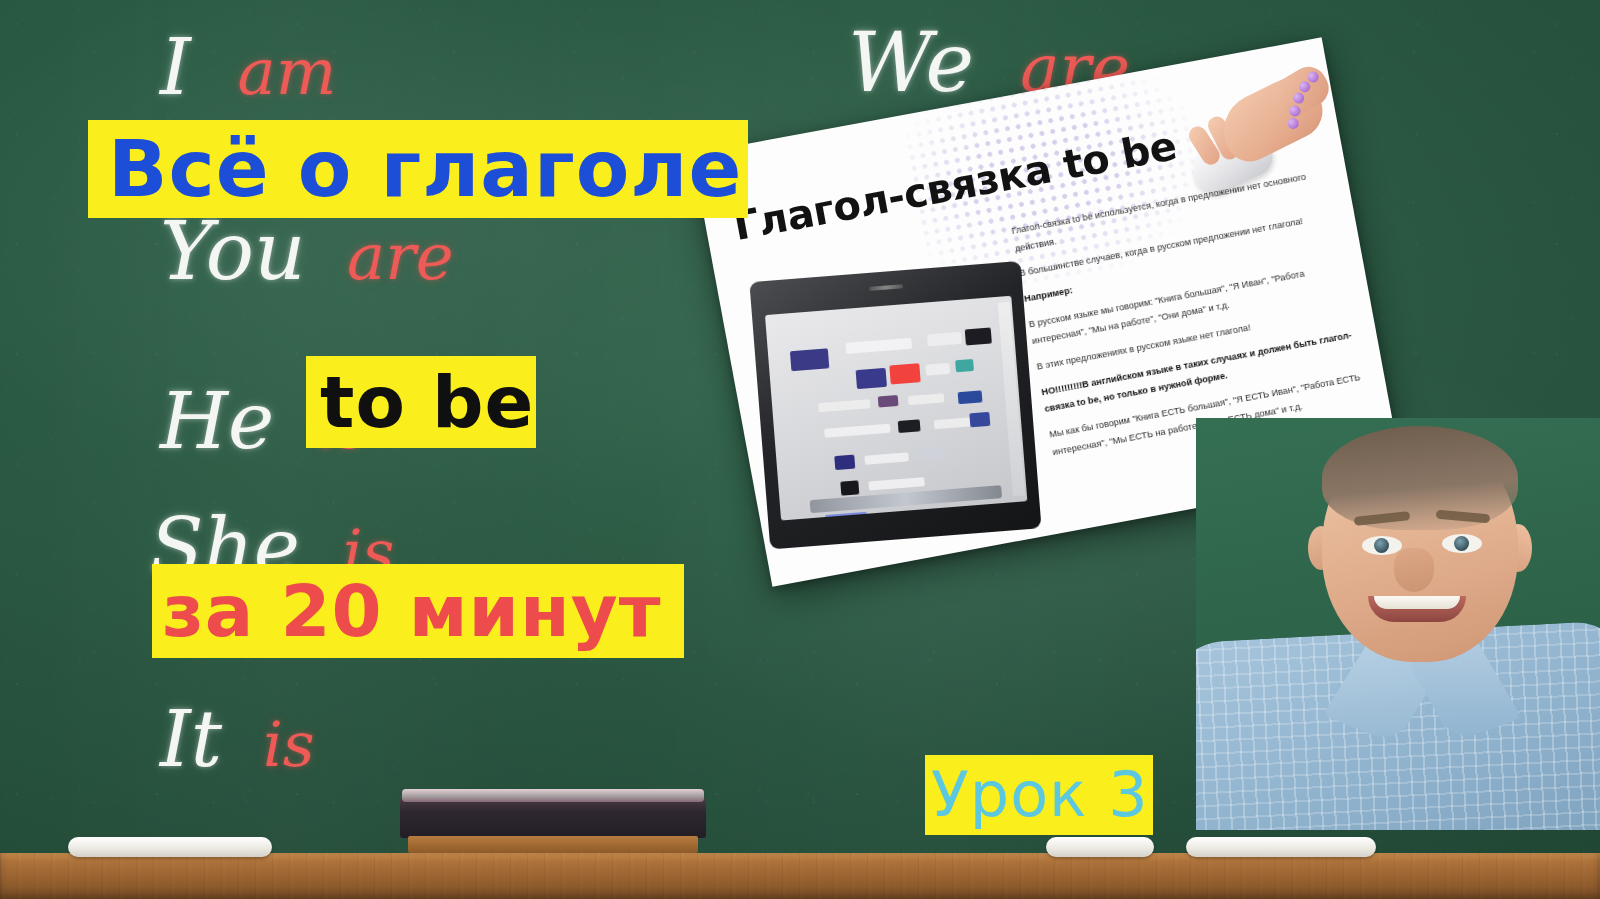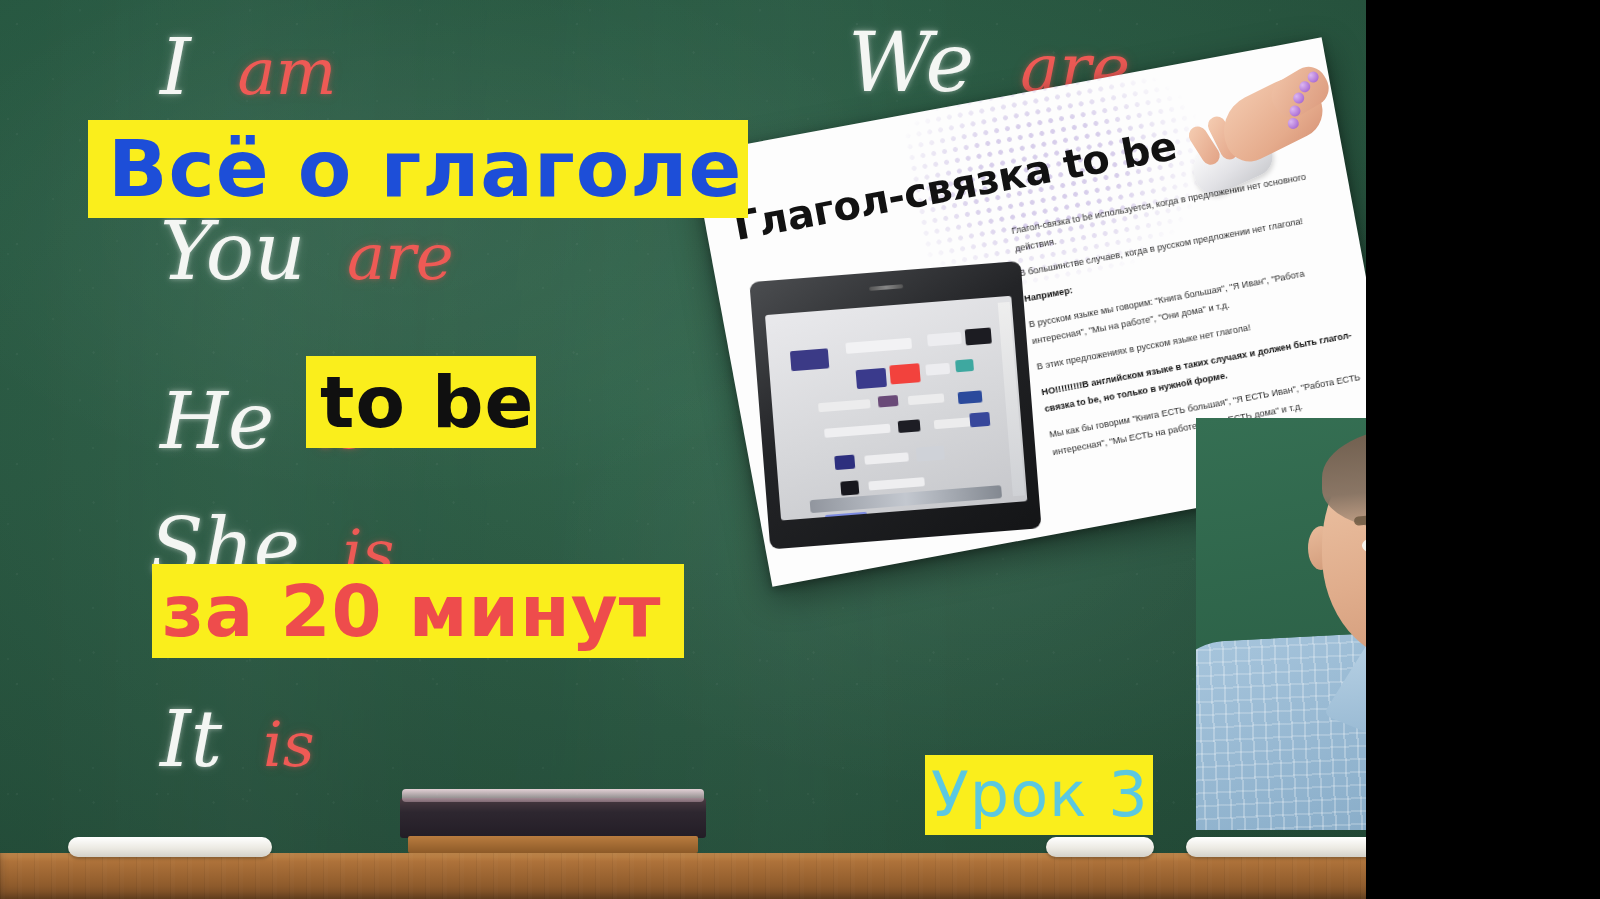--- a/index.html
+++ b/index.html
@@ -1,18 +1,18 @@
 <!DOCTYPE html>
 <html><head>
 <meta charset="utf-8">
 <style>
   html,body{margin:0;padding:0;background:#000;}
   *{box-sizing:border-box;}
   #stage{
-    position:relative;width:1366px;height:899px;overflow:hidden;
+    position:relative;width:1600px;height:899px;overflow:hidden;
     font-family:"Liberation Sans",sans-serif;
     background:
       radial-gradient(ellipse 60% 50% at 30% 25%, rgba(255,255,255,.055), rgba(0,0,0,0) 62%),
       radial-gradient(ellipse 55% 45% at 72% 62%, rgba(255,255,255,.04), rgba(0,0,0,0) 60%),
       radial-gradient(ellipse 90% 80% at 50% 45%, rgba(255,255,255,.03), rgba(0,0,0,.22) 95%),
       linear-gradient(160deg,#2f6b4f 0%,#2d6349 35%,#2a5c44 70%,#27563f 100%);
   }
   
   #grain{
     position:absolute;inset:0;pointer-events:none;opacity:.33;

